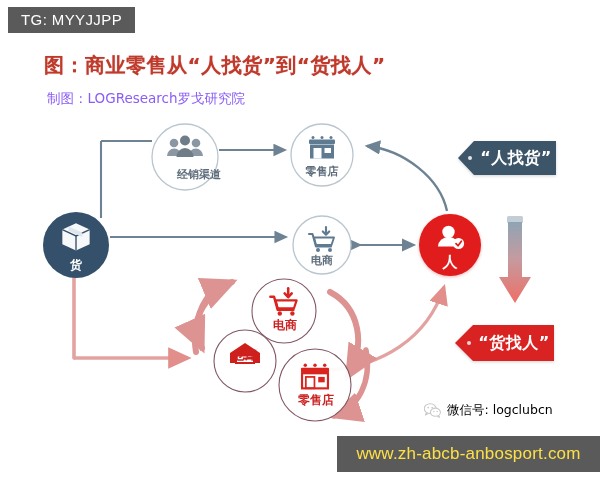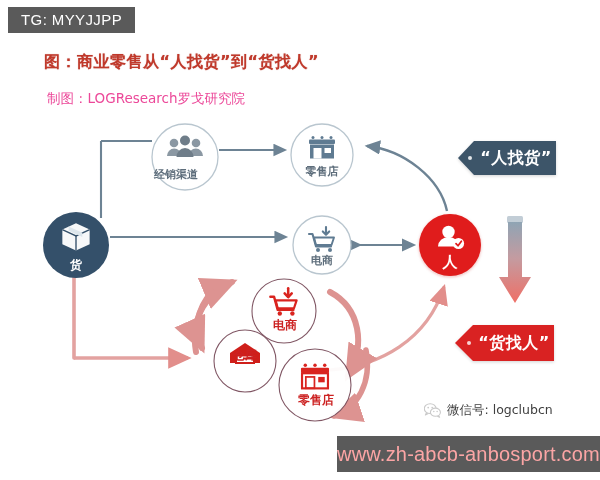--- a/index.html
+++ b/index.html
@@ -35,34 +35,34 @@
     line-height: 1;
     white-space: nowrap;
   }
 
   
   .title {
     position: absolute;
     left: 44px;
     top: 52px;
     font-family: "DejaVu Sans", "Liberation Sans", sans-serif;
-    font-size: 16px;
+    font-size: 20px;
     font-weight: bold;
     color: #c0392b;
     letter-spacing: 0.5px;
     white-space: nowrap;
     text-shadow: 0 0 1px rgba(160,30,20,0.45);
   }
   .subtitle {
     position: absolute;
     left: 47px;
     top: 90px;
     font-family: "DejaVu Sans", "Liberation Sans", sans-serif;
     font-size: 13.5px;
-    color: #ec4899;
+    color: #8b5cf6;
     white-space: nowrap;
   }
 
   
   #diagram {
     position: absolute;
     left: 0;
     top: 0;
     width: 600px;
     height: 480px;
@@ -100,39 +100,39 @@
     position: absolute;
     left: 424px;
     top: 402px;
     display: flex;
     align-items: center;
     gap: 6px;
   }
   .wechat-text {
     font-family: "DejaVu Sans", "Liberation Sans", sans-serif;
     font-size: 12.5px;
-    color: #404040;
+    color: #000000;
     white-space: nowrap;
   }
 
   
   .wm-bar {
     position: absolute;
     left: 337px;
     top: 436px;
     width: 263px;
     height: 36px;
     background: #5a5a5a;
     display: flex;
     align-items: center;
     justify-content: center;
   }
   .wm-text {
-    color: #fca5a5;
-    font-size: 20px;
+    color: #fde047;
+    font-size: 17px;
     letter-spacing: 0.2px;
     white-space: nowrap;
   }
 </style>
 </head>
 <body>
 
 <div id="canvas">
 
   <div class="tg-tag">TG: MYYJJPP</div>
@@ -311,21 +311,21 @@
       <circle cx="469" cy="343" r="2" fill="#ffffff" opacity="0.8"></circle>
     </g>
 
     <g>
       <rect x="507" y="216" width="16" height="7" rx="1.5" fill="#8fa4b4" opacity="0.55"></rect>
       <path d="M 508,222 L 522,222 L 522,277 L 531,277 L 515,303 L 499,277 L 508,277 Z" fill="url(#transGrad)"></path>
     </g>
   </svg>
 
   <div class="node-label lbl-white" style="left:76px;  top:259px;">货</div>
-  <div class="node-label lbl-blue" style="left:176px; top:169px;">经销渠道</div>
+  <div class="node-label lbl-blue" style="left:199px; top:169px;">经销渠道</div>
   <div class="node-label lbl-blue" style="left:322px; top:166px;">零售店</div>
   <div class="node-label lbl-blue" style="left:322px; top:255px;">电商</div>
   <div class="node-label lbl-redbig" style="left:450px; top:255px;">人</div>
   <div class="node-label lbl-red" style="left:285px; top:319px;">电商</div>
   <div class="node-label lbl-red" style="left:245px; top:349px;">仓库</div>
   <div class="node-label lbl-red" style="left:316px; top:394px;">零售店</div>
 
   <div class="banner-text" style="left:516px; top:158px;">“人找货”</div>
   <div class="banner-text" style="left:514px; top:343px;text-align:center;">“货找人”</div>
 

